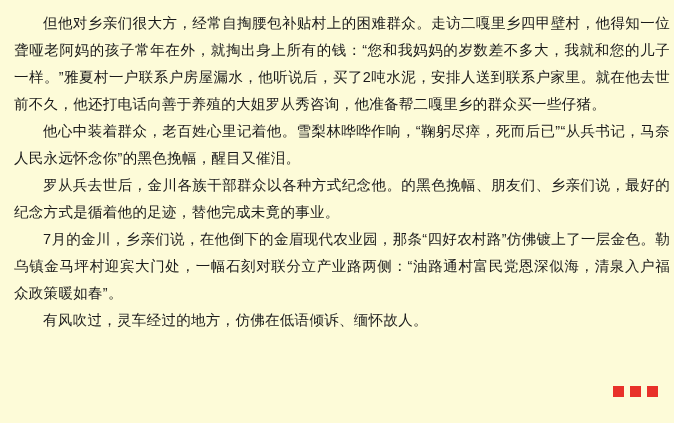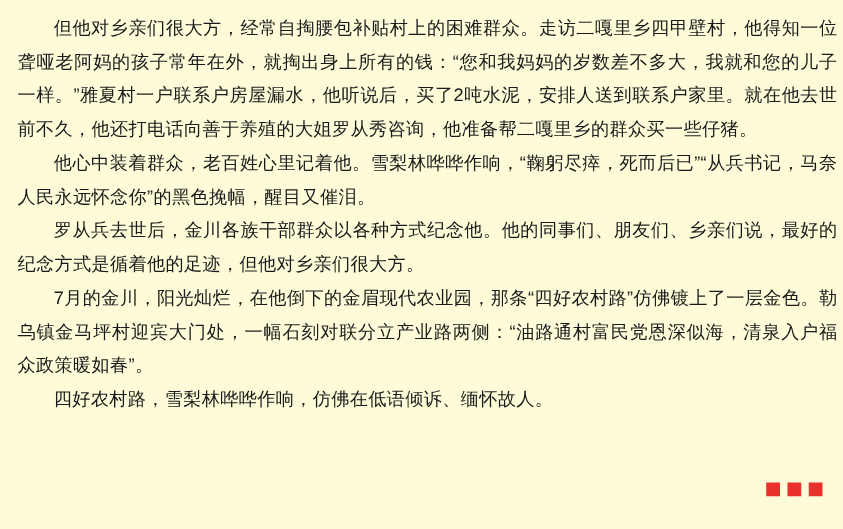--- a/index.html
+++ b/index.html
@@ -49,22 +49,22 @@
     background: #e8312a;
   }
 </style>
 </head>
 <body>
 
 <div class="page">
   <div class="article">
     <p class="para">但他对乡亲们很大方，经常自掏腰包补贴村上的困难群众。走访二嘎里乡四甲壁村，他得知一位聋哑老阿妈的孩子常年在外，就掏出身上所有的钱：“您和我妈妈的岁数差不多大，我就和您的儿子一样。”雅夏村一户联系户房屋漏水，他听说后，买了2吨水泥，安排人送到联系户家里。就在他去世前不久，他还打电话向善于养殖的大姐罗从秀咨询，他准备帮二嘎里乡的群众买一些仔猪。</p>
     <p class="para">他心中装着群众，老百姓心里记着他。雪梨林哗哗作响，“鞠躬尽瘁，死而后已”“从兵书记，马奈人民永远怀念你”的黑色挽幅，醒目又催泪。</p>
-    <p class="para">罗从兵去世后，金川各族干部群众以各种方式纪念他。他的同事们、朋友们、乡亲们说，最好的纪念方式是循着他的足迹，但他对乡亲们很大方。</p>
-    <p class="para">7月的金川，阳光灿烂，在他倒下的金眉现代农业园，那条“四好农村路”仿佛镀上了一层金色。勒乌镇金马坪村迎宾大门处，一幅石刻对联分立产业路两侧：“油路通村富民党恩深似海，清泉入户福众政策暖如春”。</p>
-    <p class="para last">四好农村路，雪梨林哗哗作响，仿佛在低语倾诉、缅怀故人。</p>
+    <p class="para">罗从兵去世后，金川各族干部群众以各种方式纪念他。的黑色挽幅、朋友们、乡亲们说，最好的纪念方式是循着他的足迹，替他完成未竟的事业。</p>
+    <p class="para">7月的金川，乡亲们说，在他倒下的金眉现代农业园，那条“四好农村路”仿佛镀上了一层金色。勒乌镇金马坪村迎宾大门处，一幅石刻对联分立产业路两侧：“油路通村富民党恩深似海，清泉入户福众政策暖如春”。</p>
+    <p class="para last">有风吹过，灵车经过的地方，仿佛在低语倾诉、缅怀故人。</p>
   </div>
   <div class="squares">
     <span class="sq"></span>
     <span class="sq"></span>
     <span class="sq"></span>
   </div>
 </div>
 
 </body></html>

